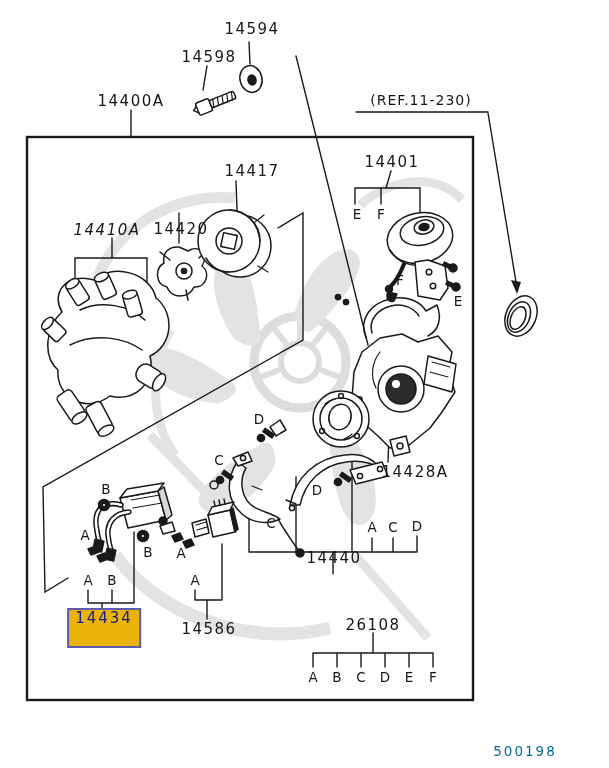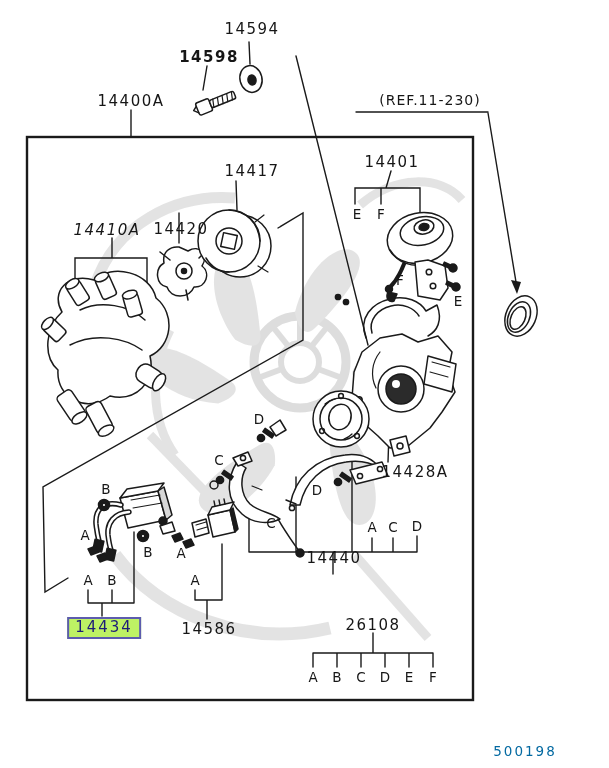--- a/index.html
+++ b/index.html
@@ -12,22 +12,22 @@
     position:absolute; transform:translate(-50%,-50%);
     font-size:15px; letter-spacing:1.5px; color:#161616; white-space:nowrap;
     line-height:1;
   }
   .ref { font-size:14px; letter-spacing:1px; }
   .letter {
     position:absolute; transform:translate(-50%,-50%);
     font-size:13.5px; letter-spacing:0; color:#161616; line-height:1;
   }
   .sel {
-    background:#bef264; border:2px solid #5c5cae; color:#1c1c78;
-    padding:1px 6px 2px 6px; letter-spacing:2px;
+    background:#eab308; border:2px solid #5c5cae; color:#1c1c78;
+    padding:1px 6px 20px 6px; letter-spacing:2px;
   }
   .figcode { font-size:13.5px; letter-spacing:2px; color:#0369a1; }
 </style>
 </head>
 <body>
 
 <div class="stage">
 
   <svg class="art" width="609" height="768" viewBox="0 0 609 768">
 
@@ -276,23 +276,23 @@
           <rect x="444" y="262" width="9" height="3.5" transform="rotate(25 444 263)"></rect>
         <circle cx="456" cy="287" r="4"></circle>
           <rect x="447" y="281" width="9" height="3.5" transform="rotate(25 447 282)"></rect>
 
         <path d="M388,292 C385,298 389,303 394,301 L397,294 Z"></path>
       </g>
     </g>
   </svg>
 
   <div class="lbl" style="left:252px; top:29px;">14594</div>
-  <div class="lbl" style="left:209px; top:57px;font-weight:bold;">14598</div>
+  <div class="lbl" style="left:209px; top:57px;">14598</div>
   <div class="lbl" style="left:131px; top:101px;">14400A</div>
-  <div class="lbl ref" style="left:430px; top:100px;">(REF.11-230)</div>
+  <div class="lbl ref" style="left:421px; top:100px;">(REF.11-230)</div>
   <div class="lbl" style="left:252px; top:171px;">14417</div>
   <div class="lbl" style="left:181px; top:201px;margin-top:28px;">14420</div>
   <div class="lbl" style="left:107px; top:230px;font-style:italic;">14410A</div>
   <div class="lbl" style="left:392px; top:162px;">14401</div>
   <div class="lbl" style="left:415px; top:472px;">14428A</div>
   <div class="lbl" style="left:334px; top:558px;text-align:center;">14440</div>
   <div class="lbl sel" style="left:104px; top:628px;">14434</div>
   <div class="lbl" style="left:209px; top:629px;">14586</div>
   <div class="lbl" style="left:373px; top:625px;">26108</div>
   <div class="lbl figcode" style="left:525px; top:752px;">500198</div>

